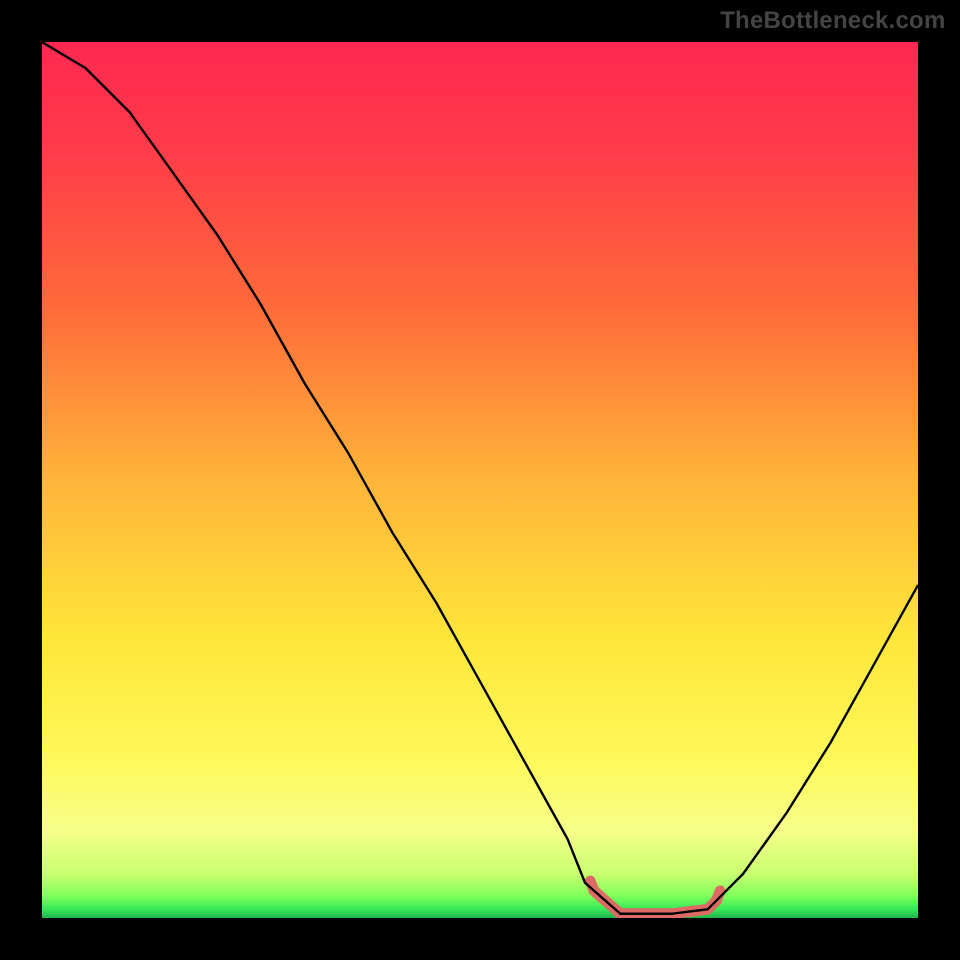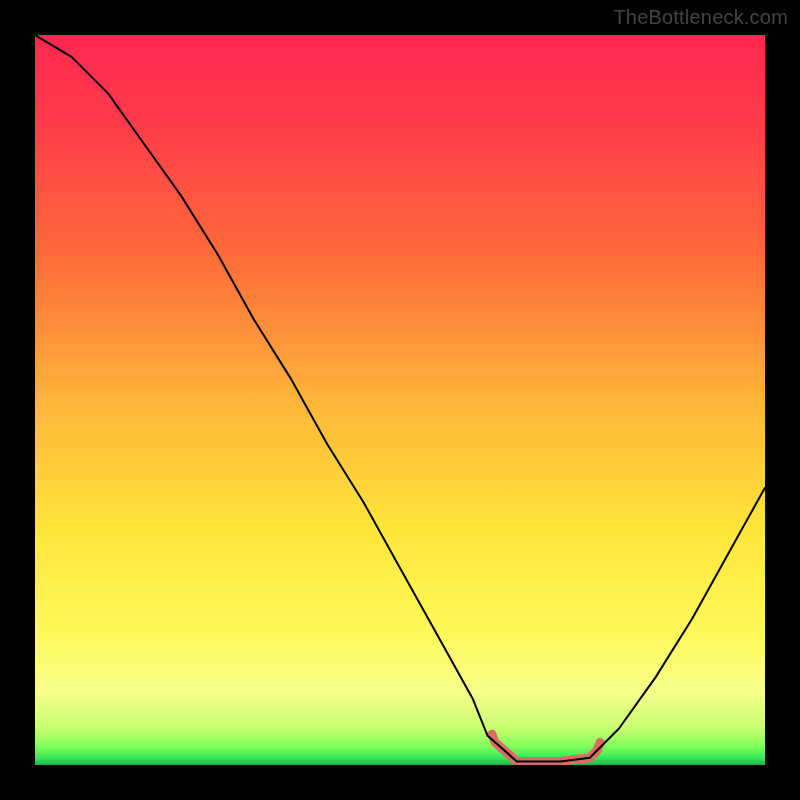--- a/index.html
+++ b/index.html
@@ -10,21 +10,21 @@
     font-family: Arial, Helvetica, sans-serif;
     position: relative;
     overflow: hidden;
   }
   .watermark {
     position: absolute;
     top: 6px;
     right: 12px;
     color: #444;
     font-size: 20px;
-    font-weight: 400;
+    font-weight: 700;
     letter-spacing: 0.2px;
     z-index: 10;
     user-select: none;
   }
   .plot-frame {
     position: absolute;
     left: 35px;
     top: 35px;
     width: 730px;
     height: 730px;

